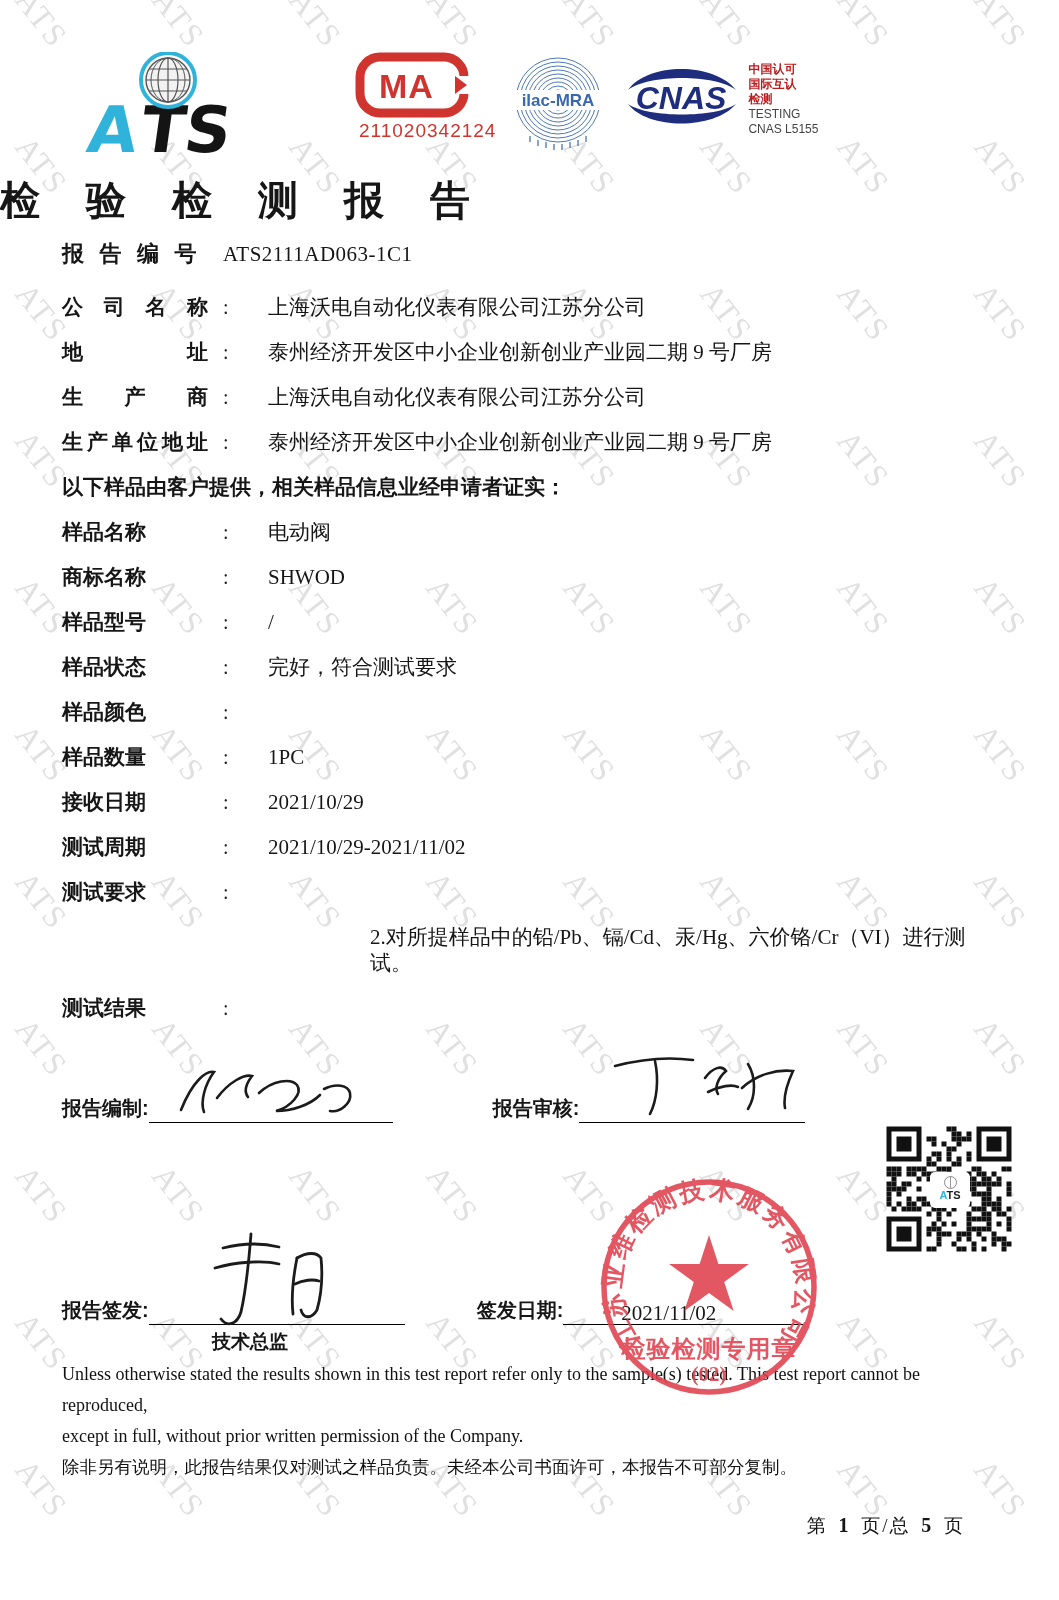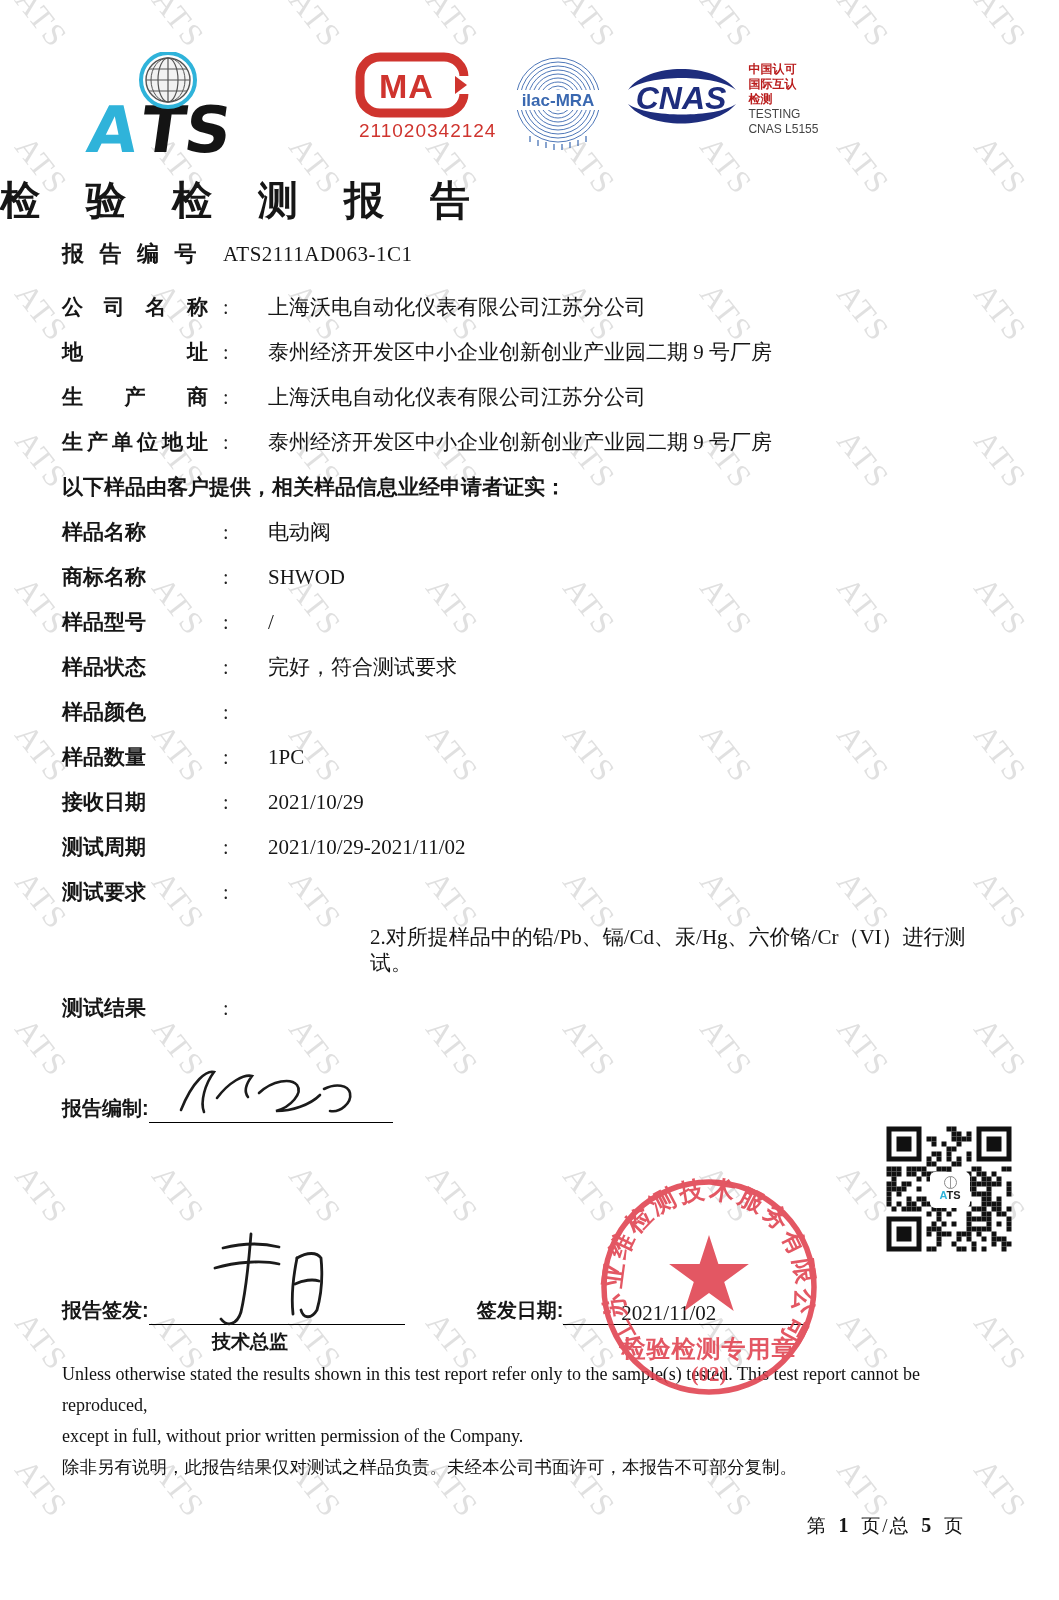--- a/index.html
+++ b/index.html
@@ -323,20 +323,35 @@
     <div class="sign-row">
       <div class="sig-block">
         <span class="sig-label">报告编制:</span>
         <span class="sig-line" style="width:244px;">
           <svg class="sig-svg" width="200" height="62" viewBox="0 0 200 62">
             <g fill="none" stroke="#1b1b1b" stroke-width="2.6" stroke-linecap="round">
               <path d="M14,50 C26,20 40,10 47,12 C38,24 33,42 37,52"></path>
               <path d="M50,38 C62,22 77,14 85,16 C79,24 77,32 81,37"></path>
               <path d="M92,33 C106,20 124,18 130,25 C136,33 124,47 109,51 C125,51 143,45 153,35"></path>
               <path d="M157,29 C169,23 181,25 183,33 C185,43 173,53 163,51"></path>
+            </g>
+          </svg>
+        </span>
+      </div>
+      <div class="sig-block" style="margin-left:100px;">
+        <span class="sig-label">报告审核:</span>
+        <span class="sig-line" style="width:226px;">
+          <svg class="sig-svg" width="210" height="72" viewBox="0 0 210 72">
+            <g fill="none" stroke="#1b1b1b" stroke-width="2.6" stroke-linecap="round">
+              <path d="M18,16 C48,8 74,7 96,10"></path>
+              <path d="M58,11 C62,30 60,50 53,64"></path>
+              <path d="M108,28 C116,17 125,15 129,21 C121,28 117,38 121,44"></path>
+              <path d="M111,42 C123,36 135,34 141,37"></path>
+              <path d="M151,14 C159,27 159,46 151,59"></path>
+              <path d="M145,38 C159,25 179,19 196,21 C190,34 186,47 188,58"></path>
             </g>
           </svg>
         </span>
       </div>
     </div>
 
     <div class="sign-row sign-row-2">
       <div class="sig-block">
         <span class="sig-label">报告签发:</span>
         <span class="sig-line" style="width:256px;">

